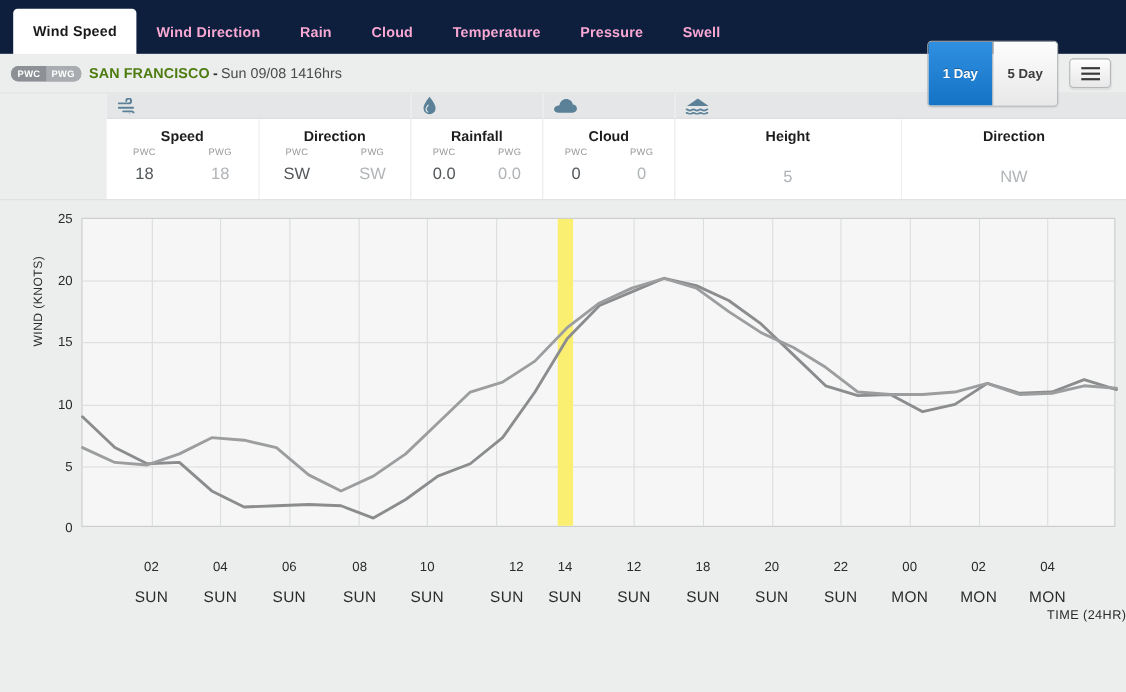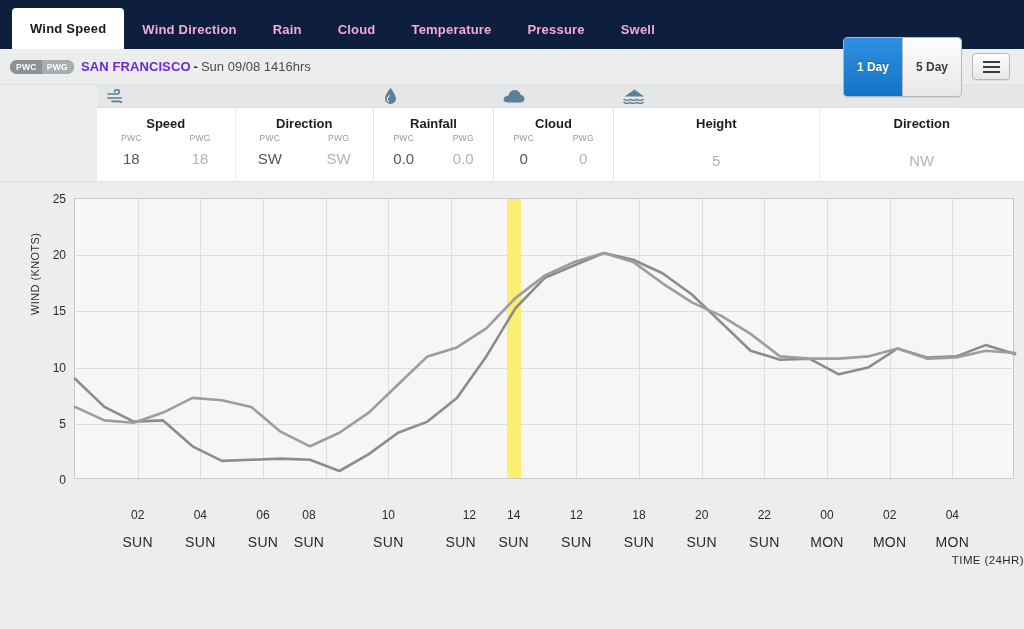--- a/index.html
+++ b/index.html
@@ -59,21 +59,21 @@
   .pill {
     font-size: 8.5px;
     font-weight: bold;
     color: #ffffff;
     background: #8d9196;
     padding: 2px 5px 2px 6px;
     letter-spacing: .3px;
   }
   .pill.second { background: #a9adb1; padding: 2px 6px 2px 5px; }
   .loc-name {
-    font-size: 13px; font-weight: bold; color: #6d28d9;
+    font-size: 13px; font-weight: bold; color: #4d7c0f;
     letter-spacing: .1px;
   }
   .loc-sep { font-size: 13px; font-weight: bold; color: #2b2b2b; margin: 0 3px; }
   .loc-time { font-size: 13px; color: #4a4a4a; }
 
   .locbar-right {
     position: absolute; right: 14px; top: 50%;
     transform: translateY(-50%);
     display: flex; align-items: center; gap: 10px;
   }
@@ -397,21 +397,21 @@
         <div class="xtick" style="left: 125.333px;">
           <span class="hh">04</span>
           <span class="dd">SUN</span>
         </div>
         <div class="gline-v" style="left: 188px;"></div>
         <div class="xtick" style="left: 188px;">
           <span class="hh">06</span>
           <span class="dd">SUN</span>
         </div>
         <div class="gline-v" style="left: 250.667px;"></div>
-        <div class="xtick" style="left: 234px;">
+        <div class="xtick" style="left: 252px;">
           <span class="hh">08</span>
           <span class="dd">SUN</span>
         </div>
         <div class="gline-v" style="left: 313.333px;"></div>
         <div class="xtick" style="left: 313.333px;">
           <span class="hh">10</span>
           <span class="dd">SUN</span>
         </div>
         <div class="gline-v" style="left: 376px;"></div>
         <div class="xtick" style="left: 376px; text-align: right;">

